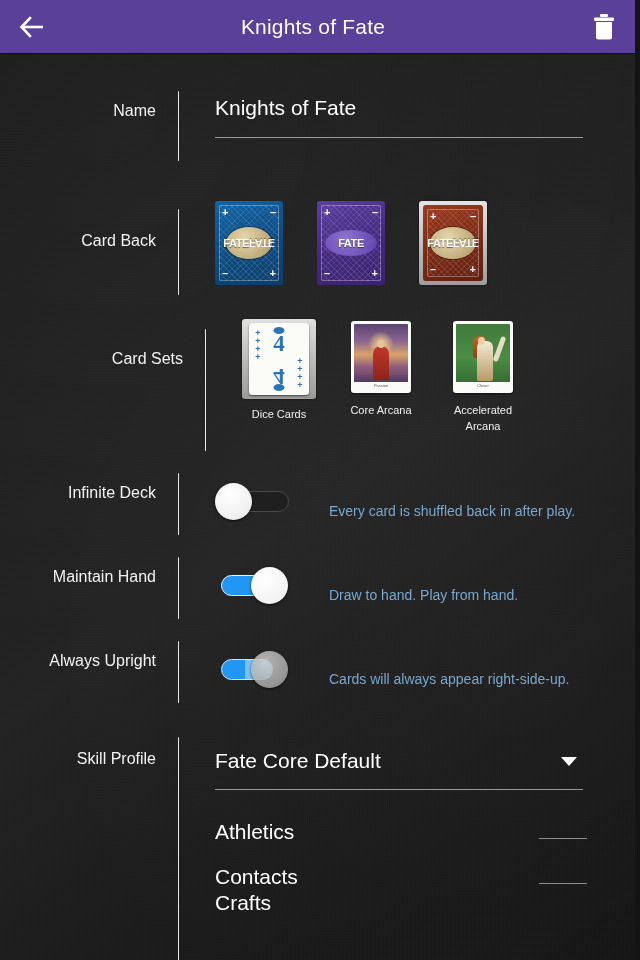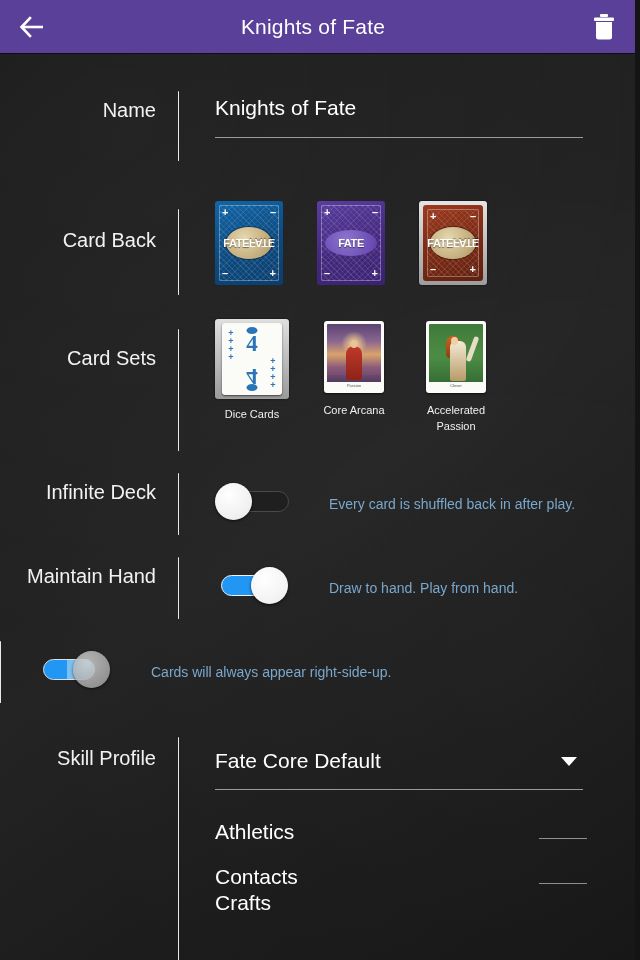--- a/index.html
+++ b/index.html
@@ -53,21 +53,21 @@
     position:relative;
     display:flex;
     align-items:flex-start;
   }
   .label-col{
     width:178px;flex:0 0 178px;
     text-align:right;
     padding-right:22px;
     box-sizing:border-box;
     color:#f2f2f2;
-    font-size:20px;
+    font-size:16px;
     line-height:31px;
     font-weight:400;
   }
   .divider{
     flex:0 0 1px;width:1px;background:#e9e9e9;
     margin-top:4px;
     border-radius:1px;
   }
   .field-col{
     flex:1;
@@ -137,21 +137,21 @@
   }
   .oval .ft{
     color:#fff;font-size:11px;font-weight:800;letter-spacing:-.4px;line-height:10px;
     text-shadow:0 1px 1px rgba(0,0,0,.5);
   }
   .oval .ft.flip{transform:scaleY(-1);opacity:.95;}
 
   
   .row-cardsets{ margin-top:20px; }
   .row-cardsets .divider{height:122px;margin-top:14px;}
-  .row-cardsets .label-col{padding-top:28px;}
+  .row-cardsets .label-col{padding-top:28px;margin-left:27px;}
   .cs-strip{display:flex;gap:28px;padding-top:4px;}
   .cs-item{width:74px;display:flex;flex-direction:column;align-items:center;cursor:pointer;}
   .cs-thumb-wrap{
     width:74px;height:80px;box-sizing:border-box;
     display:flex;align-items:center;justify-content:center;border-radius:3px;
   }
   .cs-thumb-wrap.sel{
     background:linear-gradient(180deg,#e0e0e0,#9a9a9a);
     padding:4px;box-shadow:0 0 2px rgba(0,0,0,.8);
   }
@@ -203,21 +203,21 @@
   .arc-acc .hair{position:absolute;left:32%;top:18%;width:14px;height:22px;border-radius:7px 7px 4px 4px;
     background:linear-gradient(180deg,#c8641e,#8e3f12);}
   .arc-acc .head2{position:absolute;left:41%;top:20%;width:7px;height:8px;border-radius:50%;background:#f0cfa8;}
   .arc-acc .arm{position:absolute;right:14%;top:18%;width:5px;height:26px;border-radius:3px;
     background:#e6ddc4;transform:rotate(20deg);}
 
   
   .row-toggle{margin-top:10px;}
   .row-toggle .divider{height:62px;margin-top:12px;}
   .row-toggle .label-col{padding-top:16px;}
-  .toggle-wrap{display:flex;align-items:center;padding-top:20px;}
+  .toggle-wrap{display:flex;align-items:flex-end;padding-top:20px;}
   .switch{position:relative;width:78px;height:40px;flex:0 0 78px;cursor:pointer;}
   .switch .track{
     position:absolute;top:10px;height:21px;border-radius:11px;box-sizing:border-box;
   }
   .switch.off .track{
     left:22px;width:52px;background:#1f1f1f;border:1.5px solid #4a4a4a;
   }
   .switch.on .track{
     left:6px;width:52px;background:#2196f3;border:1.5px solid #f3f3f3;
   }
@@ -386,21 +386,21 @@
               <div class="cs-card">
                 <div class="arc-acc">
                   <div class="hair"></div>
                   <div class="fig2"></div>
                   <div class="head2"></div>
                   <div class="arm"></div>
                 </div>
                 <div class="arc-cap">Clever</div>
               </div>
             </div>
-            <div class="cs-label">Accelerated Passion</div>
+            <div class="cs-label">Accelerated Arcana</div>
           </div>
 
         </div>
       </div>
     </div>
 
     <div class="row row-toggle">
       <div class="label-col">Infinite Deck</div>
       <div class="divider"></div>
       <div class="field-col">
@@ -422,20 +422,21 @@
           <div class="switch on">
             <div class="track"></div>
             <div class="knob"></div>
           </div>
           <div class="hint">Draw to hand.  Play from hand.</div>
         </div>
       </div>
     </div>
 
     <div class="row row-toggle">
+      <div class="label-col">Always Upright</div>
       <div class="divider"></div>
       <div class="field-col">
         <div class="toggle-wrap">
           <div class="switch on dim">
             <div class="track"></div>
             <div class="knob"></div>
           </div>
           <div class="hint">Cards will always appear right-side-up.</div>
         </div>
       </div>

